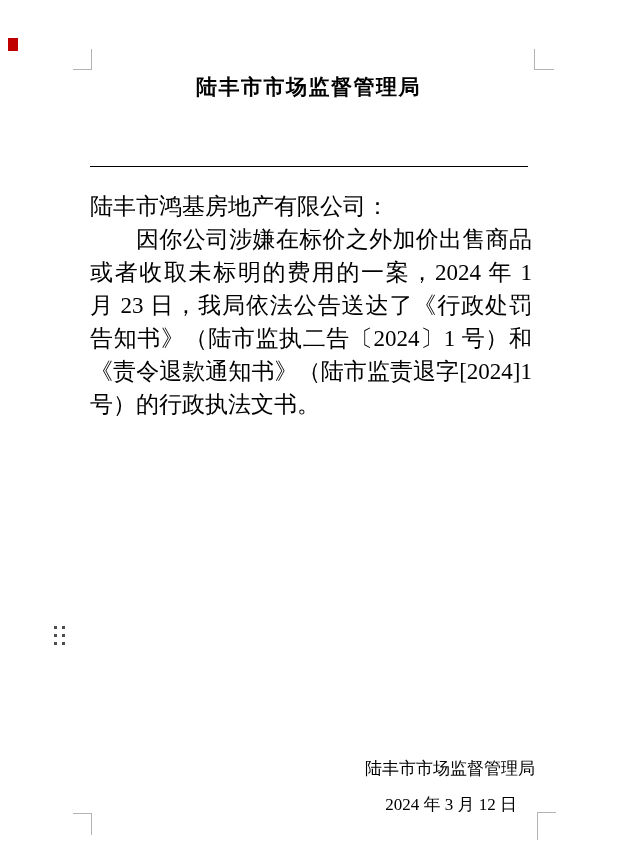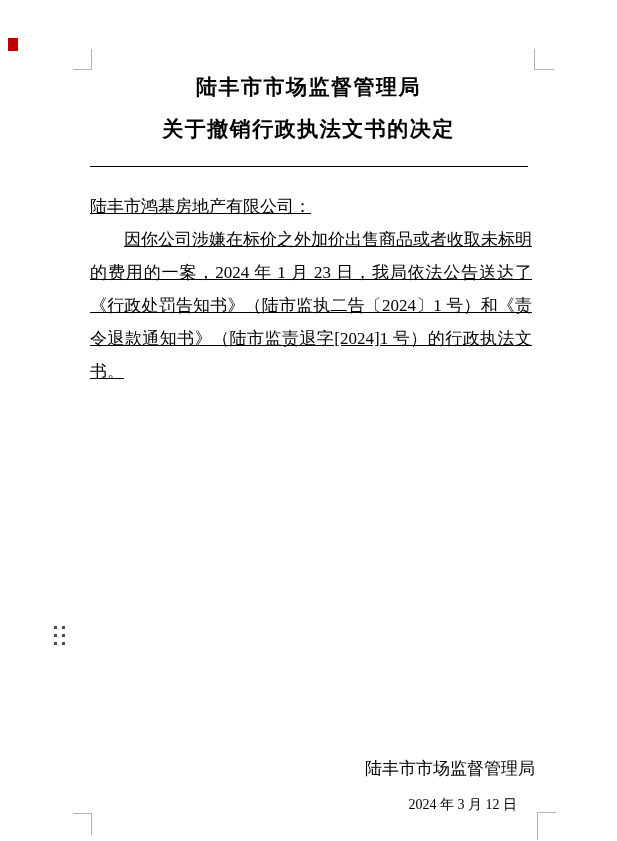--- a/index.html
+++ b/index.html
@@ -47,38 +47,37 @@
   .title-rule {
     position: absolute;
     top: 166px; left: 90px;
     width: 438px; height: 0;
     border-top: 1px solid #000000;
   }
   .doc-body {
     position: absolute;
     top: 190px; left: 90px;
     width: 442px;
-    font-size: 17px;
+    font-size: 23px;
     line-height: 33px;
     text-align: justify;
-    text-decoration: underline;
   }
   .doc-body p { margin: 0; padding: 0; }
   .doc-body p.para { text-indent: 2em; }
   .signature {
     position: absolute;
     top: 752px; right: 82px;
     font-size: 17px;
     line-height: 33px;
     text-align: right;
   }
   .sign-date {
     position: absolute;
     top: 788px; right: 100px;
-    font-size: 14px;
+    font-size: 17px;
     line-height: 33px;
     text-align: right;
   }
 </style>
 </head>
 <body>
 
 <div class="red-marker"></div>
 
 <div class="crop" style="left:91px; top:49px; width:1px; height:21px;"></div>
@@ -94,21 +93,20 @@
   <i></i>
     <i></i>
     <i></i>
     <i></i>
     <i></i>
     <i></i>
 </div>
 
 <div class="doc-title">
   <div>陆丰市市场监督管理局</div>
-  <div>关于撤销行政执法文书的决定</div>
 </div>
 
 <div class="title-rule"></div>
 
 <div class="doc-body">
   <p class="salutation">陆丰市鸿基房地产有限公司：</p>
   <div>
       <p class="para">因你公司涉嫌在标价之外加价出售商品或者收取未标明的费用的一案，2024 年 1 月 23 日，我局依法公告送达了《行政处罚告知书》（陆市监执二告〔2024〕1 号）和《责令退款通知书》（陆市监责退字[2024]1 号）的行政执法文书。</p>
     </div>
 </div>

